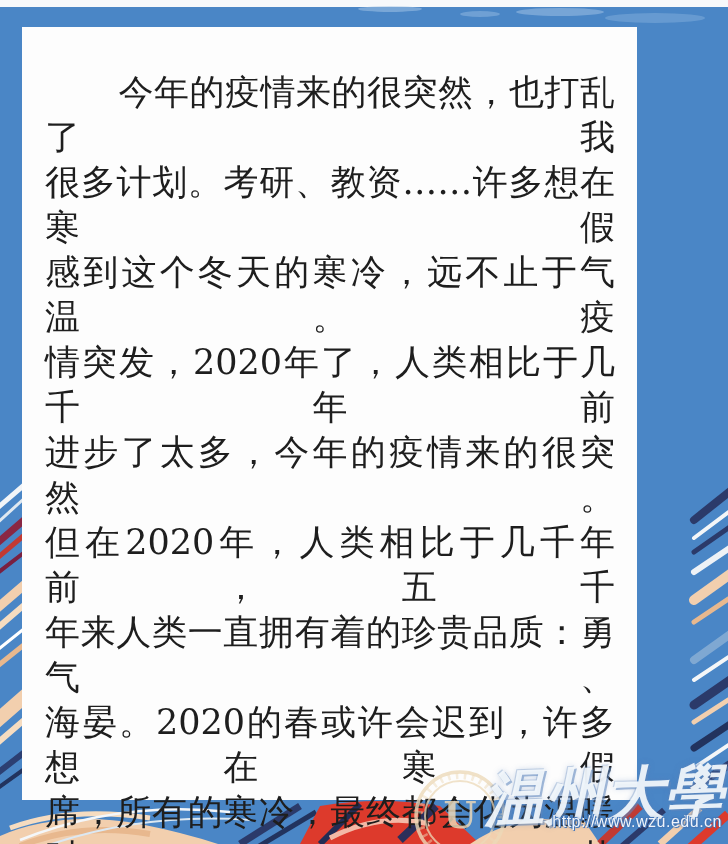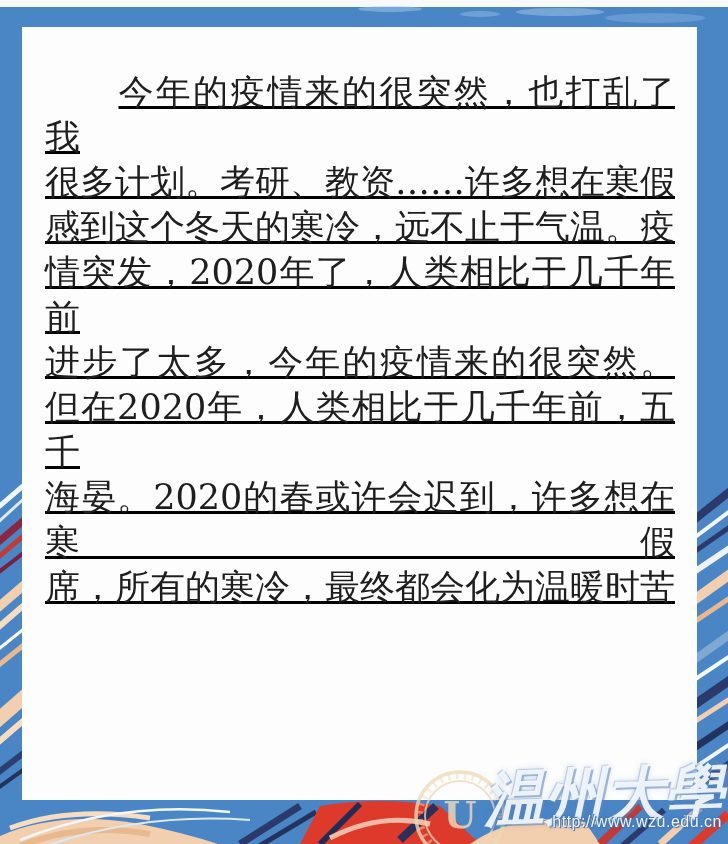--- a/index.html
+++ b/index.html
@@ -4,22 +4,22 @@
 <style>
   * { margin:0; padding:0; box-sizing:border-box; }
   html,body { width:728px; height:844px; }
   body {
     position:relative; overflow:hidden;
     background:#4a86c6;
     font-family:"DejaVu Serif","Liberation Serif",serif;
   }
   .border-art { position:absolute; inset:0; z-index:0; }
   .card {
-    position:absolute; left:22px; top:27px; width:675px; height:773px;
-    background:#fdfdfd; z-index:1;text-decoration:underline;
+    position:absolute; left:22px; top:27px; width:615px; height:773px;
+    background:#fdfdfd; z-index:1;
   }
   .article {
     padding:43px 22px 0 23px;
     color:#1e1e1e; font-size:35px; line-height:45px;
   }
   .line { text-align:justify; text-align-last:justify; text-justify:inter-character; }
   .line.first { text-indent:2.1em; }
   .watermark-seal { position:absolute; left:412px; top:768px; width:96px; height:96px; z-index:3; opacity:.88; }
   .wm-brand {
     position:absolute; left:484px; top:756px; z-index:3;
@@ -102,20 +102,21 @@
 </svg>
 
 <div class="card">
   <div class="article">
     <div class="line first">今年的疫情来的很突然，也打乱了我</div>
     <div class="line">很多计划。考研、教资……许多想在寒假</div>
     <div class="line">感到这个冬天的寒冷，远不止于气温。疫</div>
     <div class="line">情突发，2020年了，人类相比于几千年前</div>
     <div class="line">进步了太多，今年的疫情来的很突然。</div>
     <div class="line">但在2020年，人类相比于几千年前，五千</div>
+    <div class="line">年来人类一直拥有着的珍贵品质：勇气、</div>
     <div class="line">海晏。2020的春或许会迟到，许多想在寒假</div>
     <div class="line">席，所有的寒冷，最终都会化为温暖时苦</div>
 
   </div>
 
 </div>
 
 <svg class="watermark-seal" viewBox="0 0 96 96" xmlns="http://www.w3.org/2000/svg" aria-hidden="true">
   <circle cx="48" cy="48" r="44" fill="none" stroke="#ecd9b8" stroke-width="3.5" opacity="0.9"></circle>
   <circle cx="48" cy="48" r="35" fill="none" stroke="#ecd9b8" stroke-width="2" opacity="0.85"></circle>

